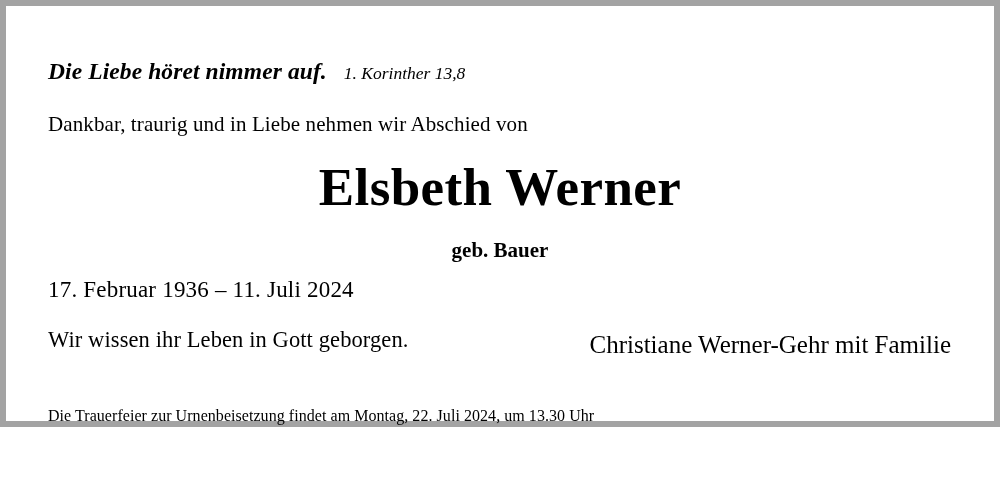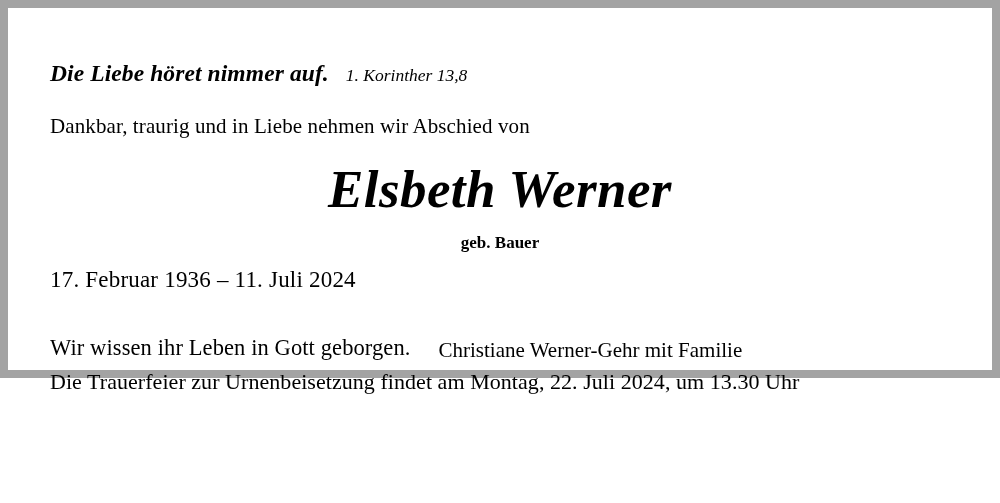--- a/index.html
+++ b/index.html
@@ -18,23 +18,23 @@
     box-sizing: border-box;
     background: #ffffff;
     overflow: hidden;
   }
   
   .obituary {
     position: absolute;
     left: 0;
     top: 0;
     width: 1000px;
-    height: 378px;
+    height: 427px;
     box-sizing: border-box;
-    border: 8px solid #a3a3a3;
+    border: 6px solid #a3a3a3;
     background: #ffffff;
   }
   .inner {
     position: absolute;
     left: 0;
     top: 0;
     right: 0;
     bottom: 0;
     box-sizing: border-box;
     padding: 33px 42px 0 42px;
@@ -63,57 +63,58 @@
     font-size: 21px;
     letter-spacing: 0.1px;
   }
   .name {
     margin-top: 22px;
     text-align: center;
     font-weight: bold;
     font-size: 53px;
     letter-spacing: 0.4px;
     line-height: 1.06;
-    font-style: italic;
   }
   .maiden {
-    margin-top: 16px;
+    margin-top: 23px;
     text-align: center;
     font-weight: bold;
-    font-size: 17px;
+    font-size: 21px;
   }
   .dates {
     margin-top: 14px;
     font-size: 23px;
     letter-spacing: 0.2px;
   }
   .middle-row {
-    margin-top: 42px;
+    margin-top: 24px;
     display: flex;
     align-items: flex-start;
+    justify-content: space-between;
     gap: 28px;
   }
   .comfort {
     font-size: 22.5px;
     letter-spacing: 0.1px;
     flex: 0 0 auto;
     padding-top: 0;
   }
   .survivors {
     text-align: right;
-    font-size: 21px;
+    font-size: 25px;
     line-height: 1.45;
     flex: 0 0 auto;
     padding-right: 1px;
   }
   .survivors div {
     white-space: nowrap;
   }
   .ceremony {
-    font-size: 22px;
+    margin-top: 42px;
+    font-size: 16px;
     line-height: 1.42;
     letter-spacing: 0.05px;
   }
   .ceremony div {
     white-space: nowrap;
   }
 </style>
 </head>
 <body>
 

